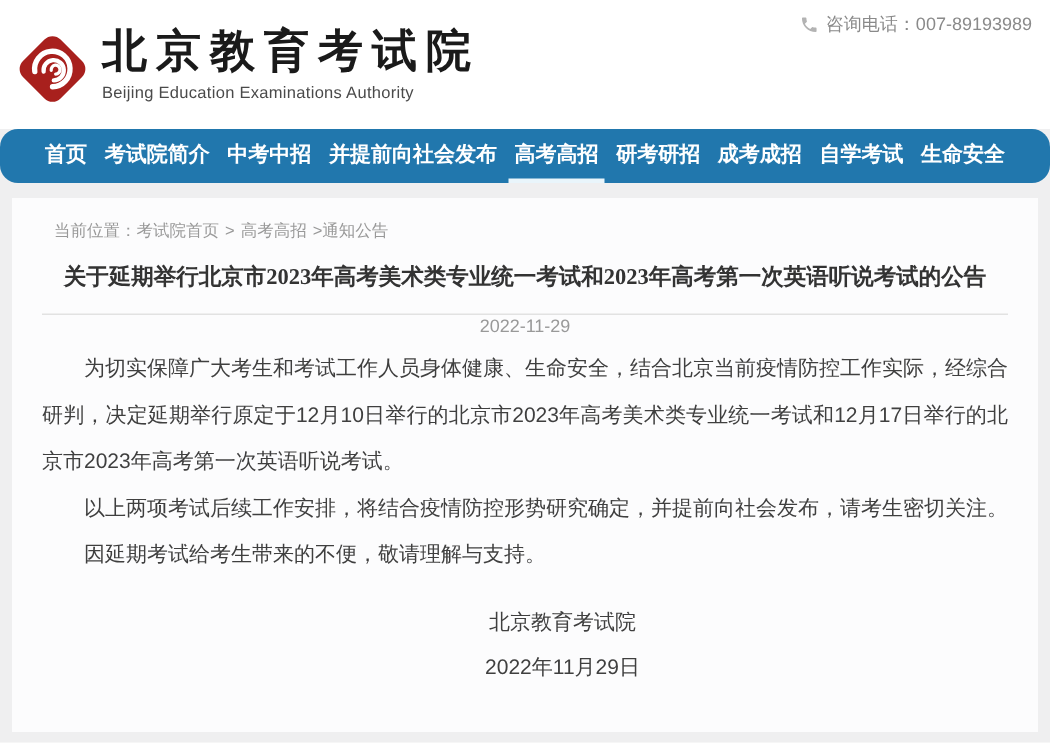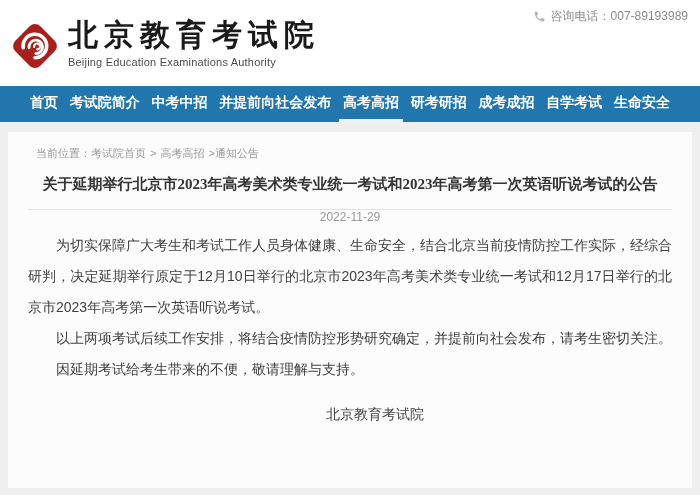--- a/index.html
+++ b/index.html
@@ -54,20 +54,21 @@
   .phone svg { margin-right: 5px; }
 
   
   .nav {
     height: 36px;
     background: #2177ad;
     display: flex;
     align-items: flex-end;
     justify-content: space-between;
     padding: 0 26px;
+    border-radius: 12px;
   }
   .nav-item {
     color: #ffffff;
     font-size: 14px;
     font-weight: bold;
     line-height: 33px;
     cursor: pointer;
     border-bottom: 3px solid transparent;
     padding: 0 4px;
     white-space: nowrap;
@@ -168,15 +169,16 @@
     <div class="article-date">2022-11-29</div>
 
     <div class="article-body">
       <p>为切实保障广大考生和考试工作人员身体健康、生命安全，结合北京当前疫情防控工作实际，经综合研判，决定延期举行原定于12月10日举行的北京市2023年高考美术类专业统一考试和12月17日举行的北京市2023年高考第一次英语听说考试。</p>
       <p>以上两项考试后续工作安排，将结合疫情防控形势研究确定，并提前向社会发布，请考生密切关注。</p>
       <p>因延期考试给考生带来的不便，敬请理解与支持。</p>
     </div>
 
     <div class="signature">
       <div>北京教育考试院</div>
+      <div>2022年11月29日</div>
     </div>
   </div>
 </div>
 
 </body></html>

